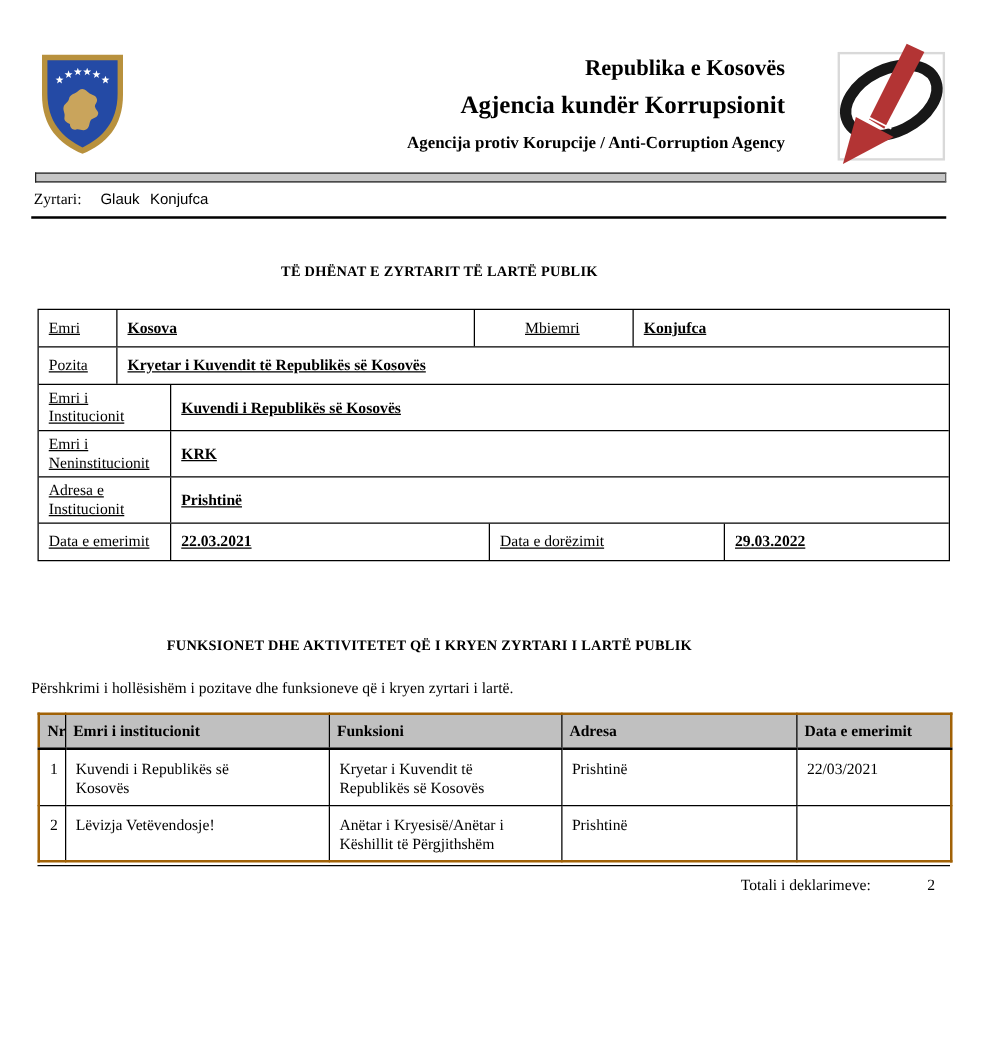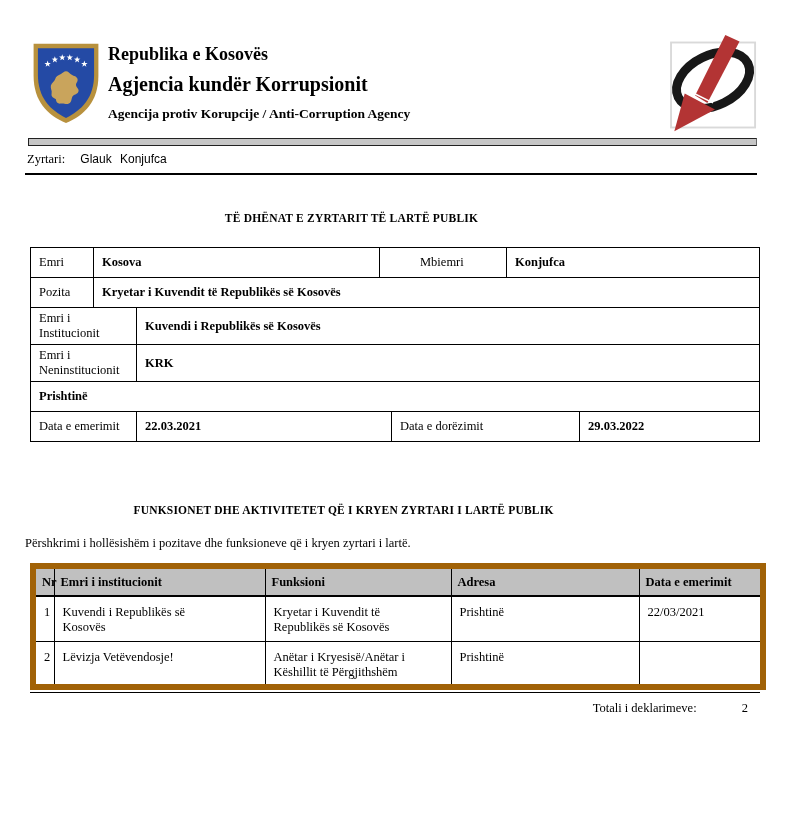--- a/index.html
+++ b/index.html
@@ -4,21 +4,21 @@
 <style>
   html,body { margin:0; padding:0; }
   body {
     width:803px; height:832px; background:#ffffff; color:#000;
     font-family:"Liberation Serif", serif; overflow:hidden;
   }
 
   
   .header { display:flex; align-items:flex-start; margin:34px 43px 0 30px; }
   .crest  { width:72px; height:88px; margin-top:4px; flex:none; }
-  .header-center { flex:1; text-align:left; padding:10px 40px 0 6px; }
+  .header-center { flex:1; text-align:right; padding:10px 40px 0 6px; }
   .h-line1 { font-size:18px;   font-weight:bold; }
   .h-line2 { font-size:12.5px; font-weight:bold; margin-top:6px; }
   .h-line3 { font-size:20px;   font-weight:bold; margin-top:8px; }
   .h-line4 { font-size:13.5px; font-weight:bold; margin-top:10px; }
   .logo   { width:92px; height:102px; flex:none; }
 
   .bar { margin:2px 46px 0 28px; height:6px; background:#c6c6c6;
          border:1.5px solid #222; border-right-color:#666; }
 
   
@@ -36,32 +36,32 @@
   .sec1 { margin-top:37px; transform:translateX(-50px); }
   .sec2 { margin-top:62px; transform:translateX(-58px); }
   .desc { margin:20px 46px 0 25px; font-size:12.5px; }
 
   
   .t1 { margin:23px 0 0 30px; width:730px; border:1.5px solid #000;
         box-sizing:border-box; font-size:12.5px; }
   .t1-row { display:flex; min-height:29px; border-top:1.5px solid #000; }
   .t1-row:first-child { border-top:none; }
   .t1-cell { box-sizing:border-box; border-left:1.5px solid #000;
-             padding:3px 8px; display:flex; align-items:center; }
+             padding:3px 8px; display:flex; align-items:center;text-decoration:underline; }
   .t1-cell:first-child { border-left:none; }
   .t1 .value { font-weight:bold; }
   .w62{width:62px;} .w286{width:286px;} .w127{width:127px;padding-left:40px;}
   .w105{width:105px;} .w255{width:255px;} .w188{width:188px;}
   .grow{flex:1;}
 
   
   .t2-wrap { margin:12px 0 0 30px; width:730px; box-sizing:border-box;
              border-bottom:1px solid #000; padding-bottom:2px; }
   table.t2 { width:730px; border-collapse:collapse; font-size:12.5px;
-             border:6px solid #a16207; table-layout:fixed; }
+             border:2px solid #a16207; table-layout:fixed; }
   .t2 th { background:#c0c0c0; text-align:left; padding:5px 6px;
            border:1.5px solid #000; border-bottom:2px solid #000; height:16px; }
   .t2 td { border:1.5px solid #000; vertical-align:top; padding:8px 8px 4px; }
   .t2 tr.data { height:45px; }
   .t2 td.c-inst { padding-right:55px; }
   .t2 td.c-func { padding-right:30px; }
 
   .totals { margin:8px 0 0 30px; width:730px; box-sizing:border-box;
             text-align:right; font-size:12.5px; padding-right:12px; }
   .total-value { margin-left:42px; }
@@ -127,20 +127,21 @@
     </div>
     <div class="t1-row">
       <div class="t1-cell label w105">Emri i Institucionit</div>
       <div class="t1-cell value grow">Kuvendi i Republikës së Kosovës</div>
     </div>
     <div class="t1-row">
       <div class="t1-cell label w105">Emri i Neninstitucionit</div>
       <div class="t1-cell value grow">KRK</div>
     </div>
     <div class="t1-row">
+      <div class="t1-cell label w105">Adresa e Institucionit</div>
       <div class="t1-cell value grow">Prishtinë</div>
     </div>
     <div class="t1-row">
       <div class="t1-cell label w105">Data e emerimit</div>
       <div class="t1-cell value w255">22.03.2021</div>
       <div class="t1-cell label w188">Data e dorëzimit</div>
       <div class="t1-cell value grow">29.03.2022</div>
     </div>
   </div>
 

